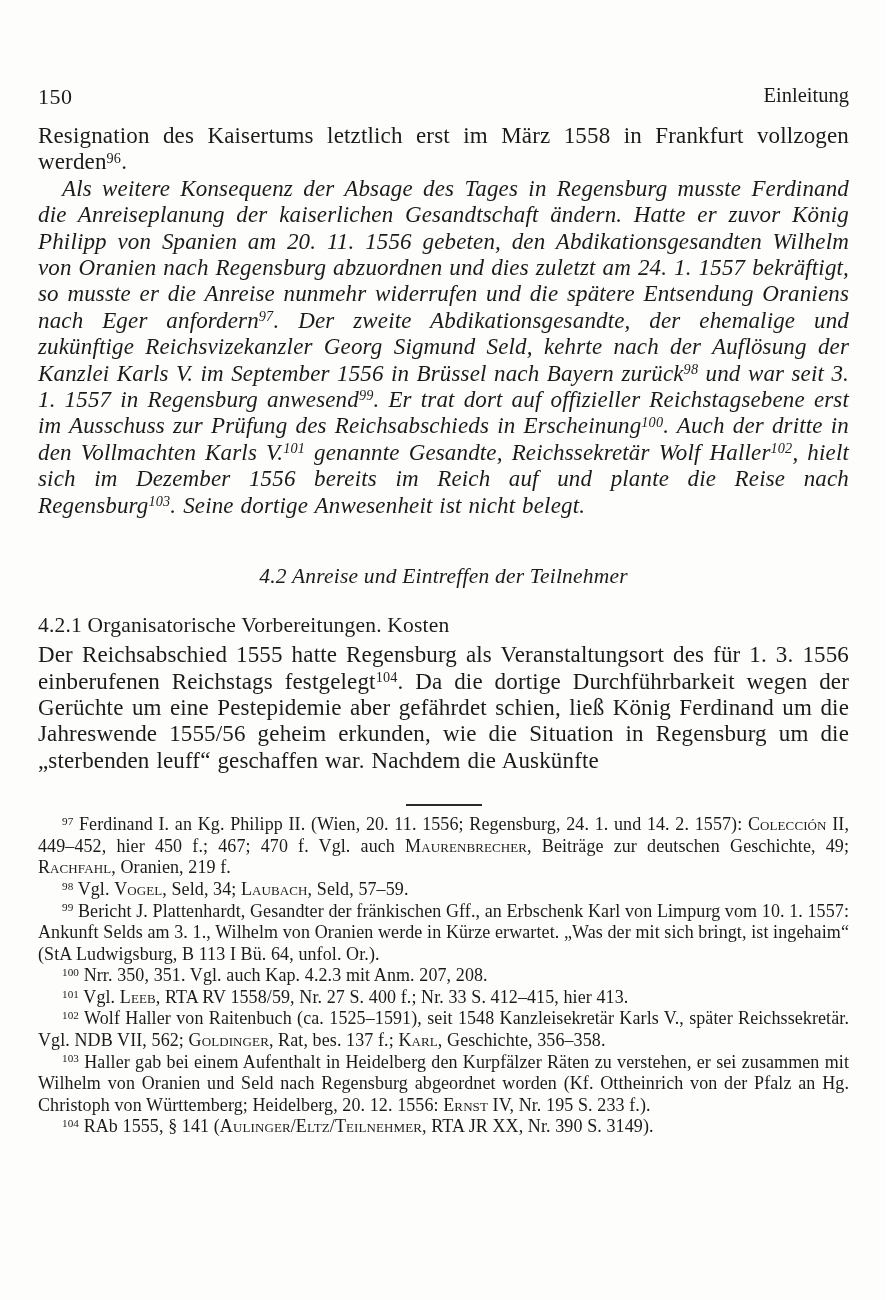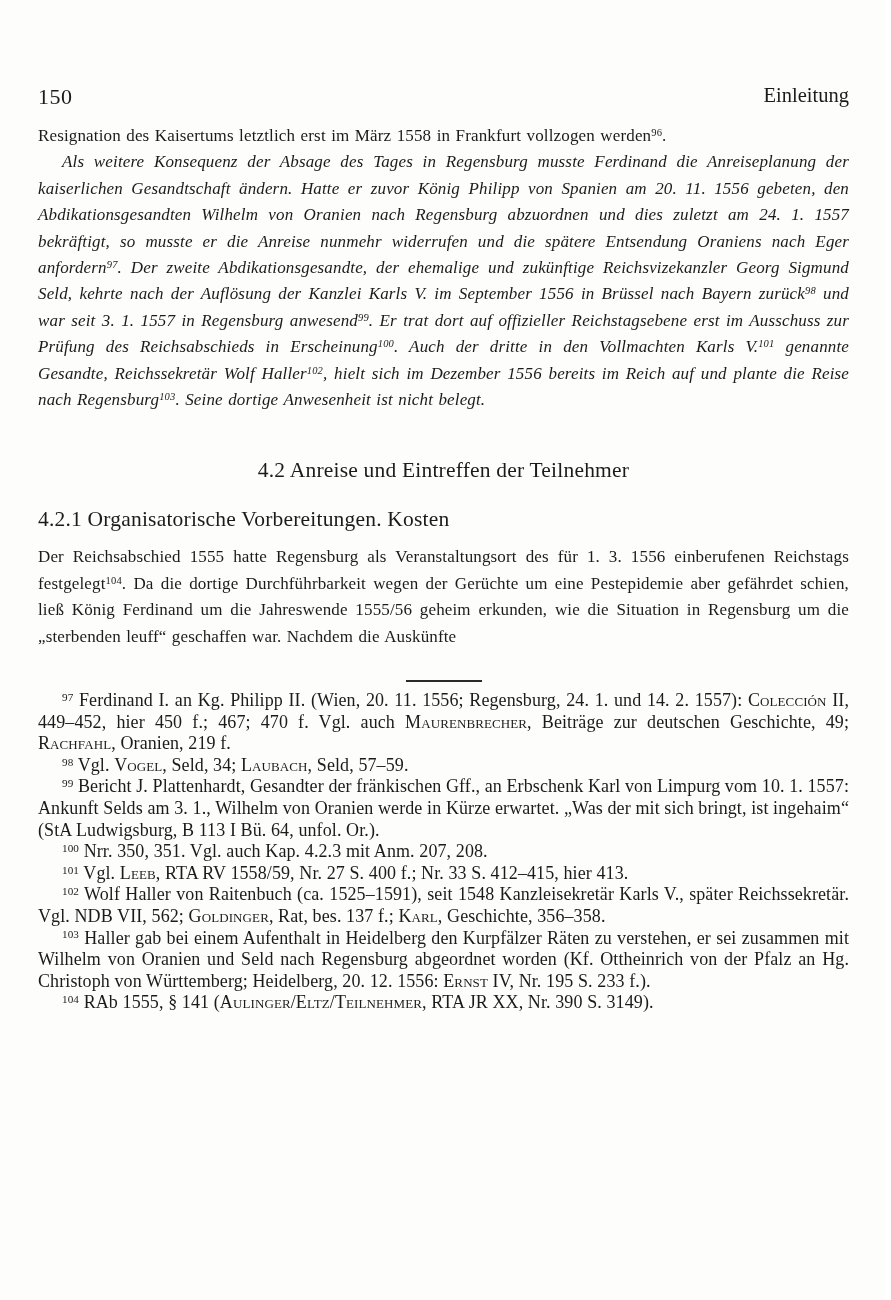--- a/index.html
+++ b/index.html
@@ -29,39 +29,40 @@
     top: 0;
     font-size: 22px;
     letter-spacing: 0.5px;
   }
   .running-head {
     text-align: right;
     font-size: 20.5px;
   }
   .para {
     margin: 0;
-    font-size: 17px;
+    font-size: 23px;
     line-height: 26.4px;
     text-align: justify;
     letter-spacing: 0.15px;
     word-spacing: 1px;
   }
   .para.indent { text-indent: 24px; font-style: italic; }
-  .para.p3 { margin-top: 12px; }
+  .para.p3 { margin-top: 4px; }
   sup.fnref {
     font-size: 0.62em;
     line-height: 0;
     vertical-align: baseline;
     position: relative;
     top: -0.48em;
   }
   .section-heading {
     margin: 44px 0 16px 0;
     font-size: 21.5px;
     font-weight: normal;
+    font-style: italic;
     text-align: center;
     line-height: 26px;
     letter-spacing: 0.2px;
   }
   .subsection-heading {
     margin: 23px 0 0 0;
     font-size: 21.5px;
     font-weight: normal;
     text-align: left;
     line-height: 26px;

